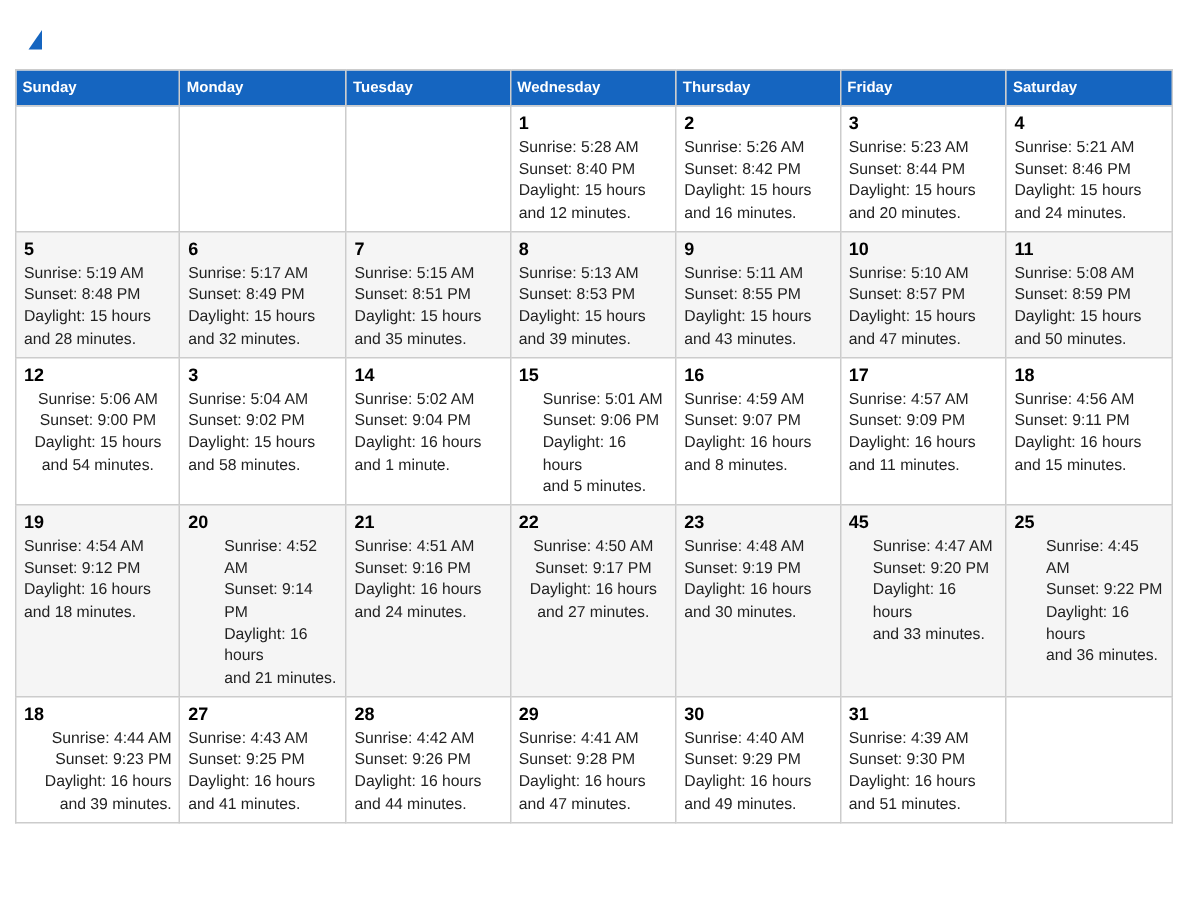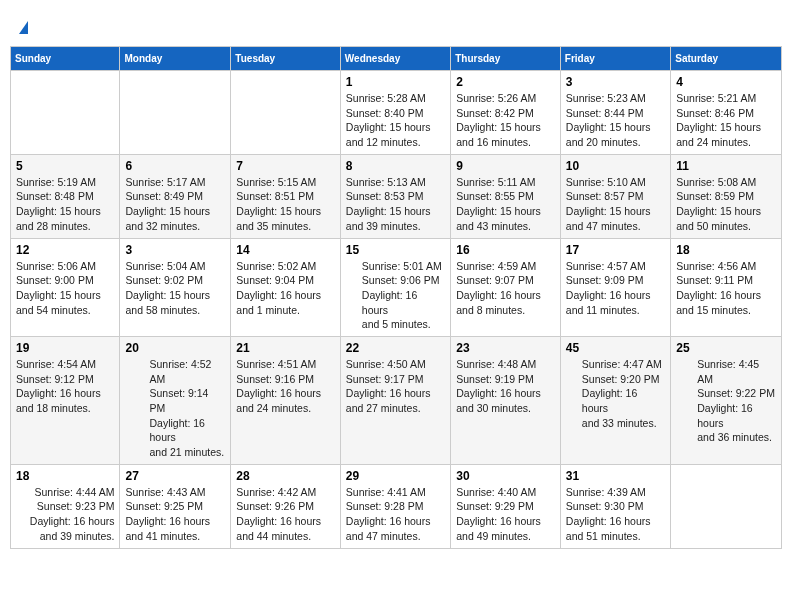--- a/index.html
+++ b/index.html
@@ -183,21 +183,21 @@
           <span class="day-number">11</span>
           <div class="day-info" style="white-space: pre-line;">Sunrise: 5:08 AM
 Sunset: 8:59 PM
 Daylight: 15 hours
 and 50 minutes.</div>
         </td>
       </tr>
       <tr>
         <td>
           <span class="day-number">12</span>
-          <div class="day-info" style="white-space: pre-line;">Sunrise: 5:06 AM
+          <div class="day-info" style="white-space: pre-line; text-align: center;">Sunrise: 5:06 AM
 Sunset: 9:00 PM
 Daylight: 15 hours
 and 54 minutes.</div>
         </td>
         <td>
           <span class="day-number">3</span>
           <div class="day-info" style="white-space: pre-line;">Sunrise: 5:04 AM
 Sunset: 9:02 PM
 Daylight: 15 hours
 and 58 minutes.</div>
@@ -255,21 +255,21 @@
         </td>
         <td>
           <span class="day-number">21</span>
           <div class="day-info" style="white-space: pre-line;">Sunrise: 4:51 AM
 Sunset: 9:16 PM
 Daylight: 16 hours
 and 24 minutes.</div>
         </td>
         <td>
           <span class="day-number">22</span>
-          <div class="day-info" style="white-space: pre-line;">Sunrise: 4:50 AM
+          <div class="day-info" style="white-space: pre-line; text-align: center;">Sunrise: 4:50 AM
 Sunset: 9:17 PM
 Daylight: 16 hours
 and 27 minutes.</div>
         </td>
         <td>
           <span class="day-number">23</span>
           <div class="day-info" style="white-space: pre-line;">Sunrise: 4:48 AM
 Sunset: 9:19 PM
 Daylight: 16 hours
 and 30 minutes.</div>

